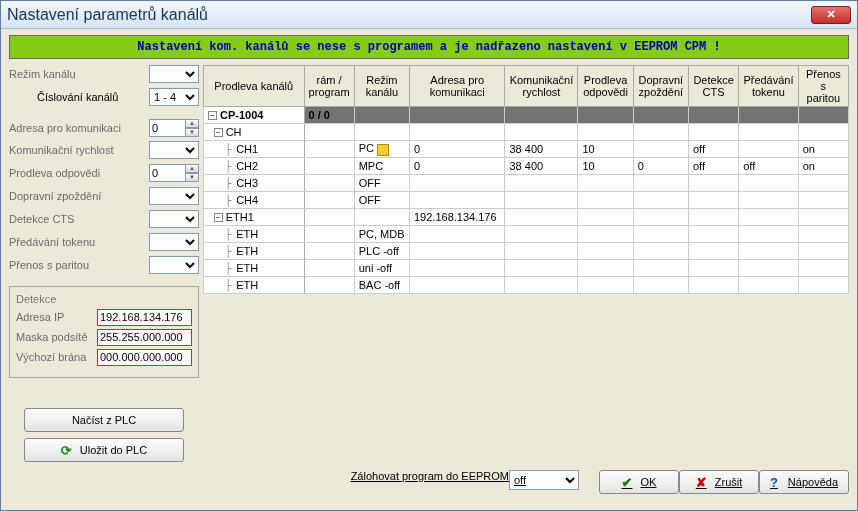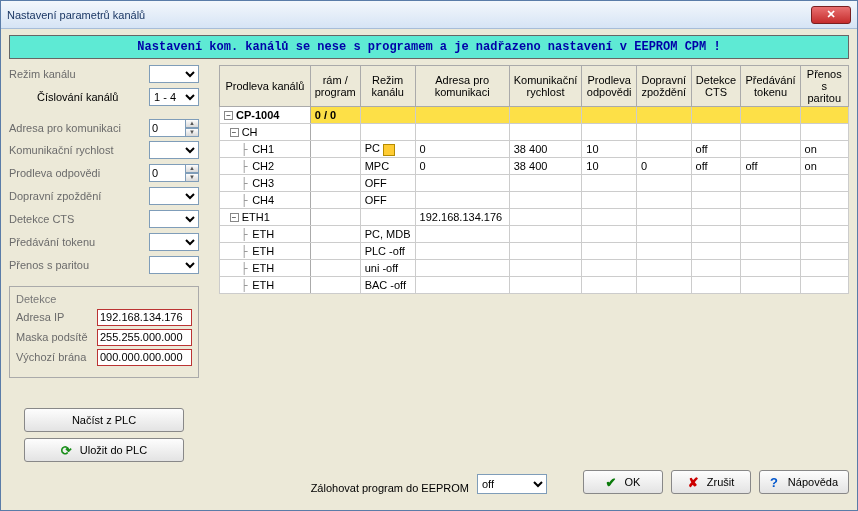--- a/index.html
+++ b/index.html
@@ -1,23 +1,23 @@
 <!DOCTYPE html>
 <html><head>
 <meta charset="utf-8">
 <style>
   * { box-sizing: border-box; }
   body { margin:0; font-family: Tahoma, Arial, sans-serif; font-size:11px; background:#dbe8f7; width:858px; height:511px; overflow:hidden;}
   .window { width:858px; height:511px; background:#fff; border:1px solid #5a7ca8; box-shadow: inset 0 0 0 1px #fff; }
   .titlebar { height:28px; background:linear-gradient(#f3f7fc,#d6e4f5); border-bottom:1px solid #a7bdd8; display:flex; align-items:center; padding:0 6px; color:#1b3764;}
-  .titlebar .title { flex:1; font-size:11px; }
+  .titlebar .title { flex:1; font-size:16px; }
   .closebtn { width:40px; height:18px; background:linear-gradient(#e97070,#c52c2c); border:1px solid #7a1f1f; border-radius:3px; color:#fff; display:flex; align-items:center; justify-content:center; font-weight:bold; cursor:pointer; font-size:11px;}
   .content { padding:6px 8px 8px 8px; background:#ece9d8; height:calc(100% - 28px);}
-  .banner { background:#5eead4; border:1px solid #666; padding:4px 6px; text-align:center; color:#0000a8; font-family:"Courier New",monospace; font-weight:bold; font-size:12px; margin-bottom:6px;}
-  .maingrid { display:flex; gap:20px; height:calc(100% - 70px);}
+  .banner { background:#84cc16; border:1px solid #666; padding:4px 6px; text-align:center; color:#0000a8; font-family:"Courier New",monospace; font-weight:bold; font-size:12px; margin-bottom:6px;}
+  .maingrid { display:flex; gap:4px; height:calc(100% - 70px);}
   .leftcol { width:190px; display:flex; flex-direction:column;}
   .formrow { display:flex; align-items:center; margin-bottom:4px; height:20px;}
   .formrow label { flex:1; color:#6b6b6b; }
   .formrow label.active { color:#000;margin-left:28px; }
   .sel { width:50px; height:18px; background:#fff; border:1px solid #7f9db9; font-size:11px;}
   .spn { display:flex; }
   .spn input { width:36px; height:18px; border:1px solid #7f9db9; border-right:none; padding:0 2px; font-size:11px;}
   .spn .ud { width:14px; display:flex; flex-direction:column;}
   .spn .ud div { flex:1; background:linear-gradient(#fdfdfd,#d9d9d9); border:1px solid #7f9db9; font-size:6px; text-align:center; line-height:7px; color:#555;}
   .ethbox { border:1px solid #aaa; padding:6px 6px 8px 6px; margin-top:8px; background:#ece9d8;}
@@ -30,24 +30,24 @@
   .leftbtns .btn{ width:160px; margin:0 auto;}
   
   .rightcol { flex:1; display:flex; flex-direction:column;}
   table.tree { border-collapse:collapse; width:100%; background:#fff; border:1px solid #888;}
   table.tree th { background:#ece9d8; border:1px solid #aaa; padding:2px 4px; font-weight:normal; text-align:center; height:32px; font-size:11px;}
   table.tree td { border:1px solid #ccc; padding:1px 4px; height:17px; font-size:11px; white-space:nowrap;}
   table.tree td.treecol { border-right:1px solid #aaa; }
   .treecell { display:flex; align-items:center; }
   .expander { width:9px; height:9px; border:1px solid #888; display:inline-flex; align-items:center; justify-content:center; font-size:8px; line-height:7px; margin-right:3px; background:#fff; cursor:pointer; color:#000;}
   .branch { color:#999; font-family:monospace; letter-spacing:-1px;}
-  tr.highlight td:not(.treecol){ background:#fde047;}
+  tr.highlight td:not(.treecol){ background:#737373;}
   .modeicon { width:12px; height:12px; background:#ffcc33; border:1px solid #b58b00; display:inline-block; margin-left:3px; vertical-align:middle;}
   
-  .bottombar { display:flex; align-items:flex-end; gap:8px; padding-top:8px; justify-content:flex-end;}
+  .bottombar { display:flex; align-items:flex-start; padding-top:8px; justify-content:flex-end;text-decoration:underline;}
   .bottombar .bklabel{ margin-left:auto;}
   .bksel { width:70px; height:20px; border:1px solid #7f9db9; background:#fff; font-size:11px;}
   .ico{display:inline-block;width:14px;height:14px;}
   .ico-refresh{color:#1a8f1a;font-weight:bold;font-size:13px;}
   .ico-check{color:#0a7a0a;font-weight:bold;font-size:13px;}
   .ico-x{color:#c00;font-weight:bold;font-size:13px;}
   .ico-q{color:#0055cc;font-weight:bold;font-size:13px;}
   .sep{height:8px;}
 </style>
 </head>

